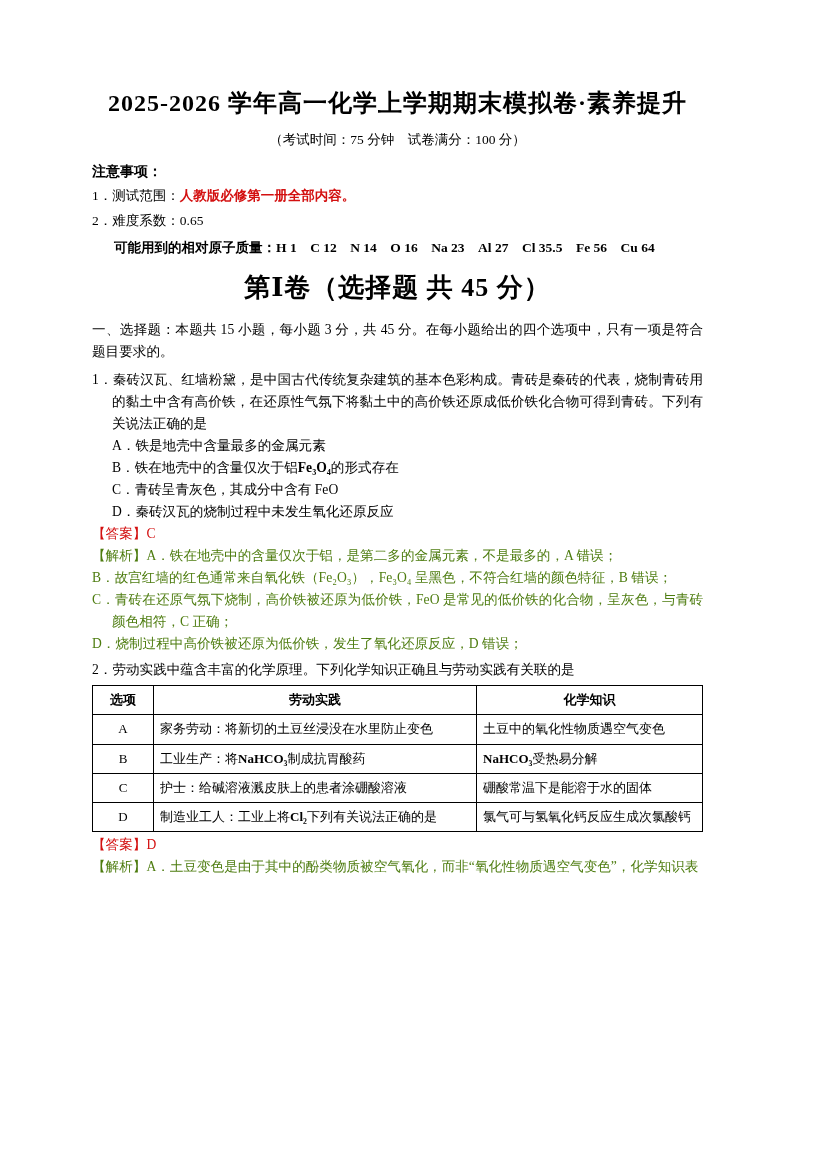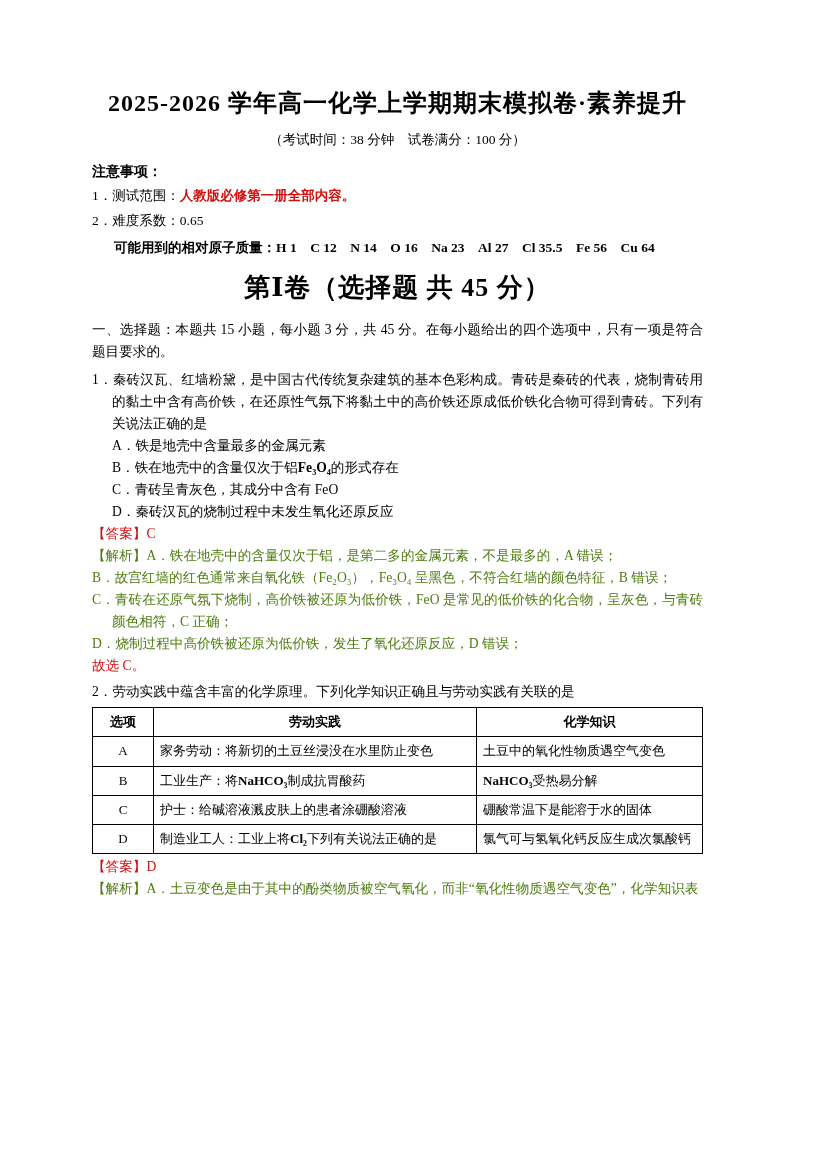--- a/index.html
+++ b/index.html
@@ -134,21 +134,21 @@
   td.col-know, th.col-know { }
   .tbl-bold { font-weight: bold; }
 </style>
 </head>
 <body>
 
 <div class="page">
 
   <h1 class="doc-title">2025-2026 学年高一化学上学期期末模拟卷·素养提升</h1>
 
-  <div class="subtitle">（考试时间：38 分钟　试卷满分：100 分）</div>
+  <div class="subtitle">（考试时间：75 分钟　试卷满分：100 分）</div>
 
   <div class="notice-head">注意事项：</div>
 
   <div class="notice-line">
     <span>1．</span><span>测试范围：</span><span class="redbold">人教版必修第一册全部内容。</span>
   </div>
 
   <div class="notice-line">
     <span>2．</span><span>难度系数：</span><span>0.65</span>
   </div>
@@ -171,21 +171,20 @@
     <p class="opt"><span>C．</span><span>青砖呈青灰色，其成分中含有 FeO</span></p>
 
     <p class="opt"><span>D．</span><span>秦砖汉瓦的烧制过程中未发生氧化还原反应</span></p>
 
     <p class="ans-line"><span>【答案】</span><span>C</span></p>
 
     <p class="exp-line"><span>【解析】</span><span>A．铁在地壳中的含量仅次于铝，是第二多的金属元素，不是最多的，A 错误；</span></p>
     <p class="exp-line">B．故宫红墙的红色通常来自氧化铁（Fe₂O₃），Fe₃O₄ 呈黑色，不符合红墙的颜色特征，B 错误；</p>
     <p class="exp-line">C．青砖在还原气氛下烧制，高价铁被还原为低价铁，FeO 是常见的低价铁的化合物，呈灰色，与青砖颜色相符，C 正确；</p>
     <p class="exp-line">D．烧制过程中高价铁被还原为低价铁，发生了氧化还原反应，D 错误；</p>
-    <p class="exp-cont">故选 C。</p>
   </div>
 
   <div class="q-block">
     <p class="q-stem q-hang"><span>2．</span><span>劳动实践中蕴含丰富的化学原理。下列化学知识正确且与劳动实践有关联的是</span></p>
 
     <table class="qtable">
       <thead>
         <tr>
           <th class="col-opt">选项</th>
           <th class="col-prac">劳动实践</th>

